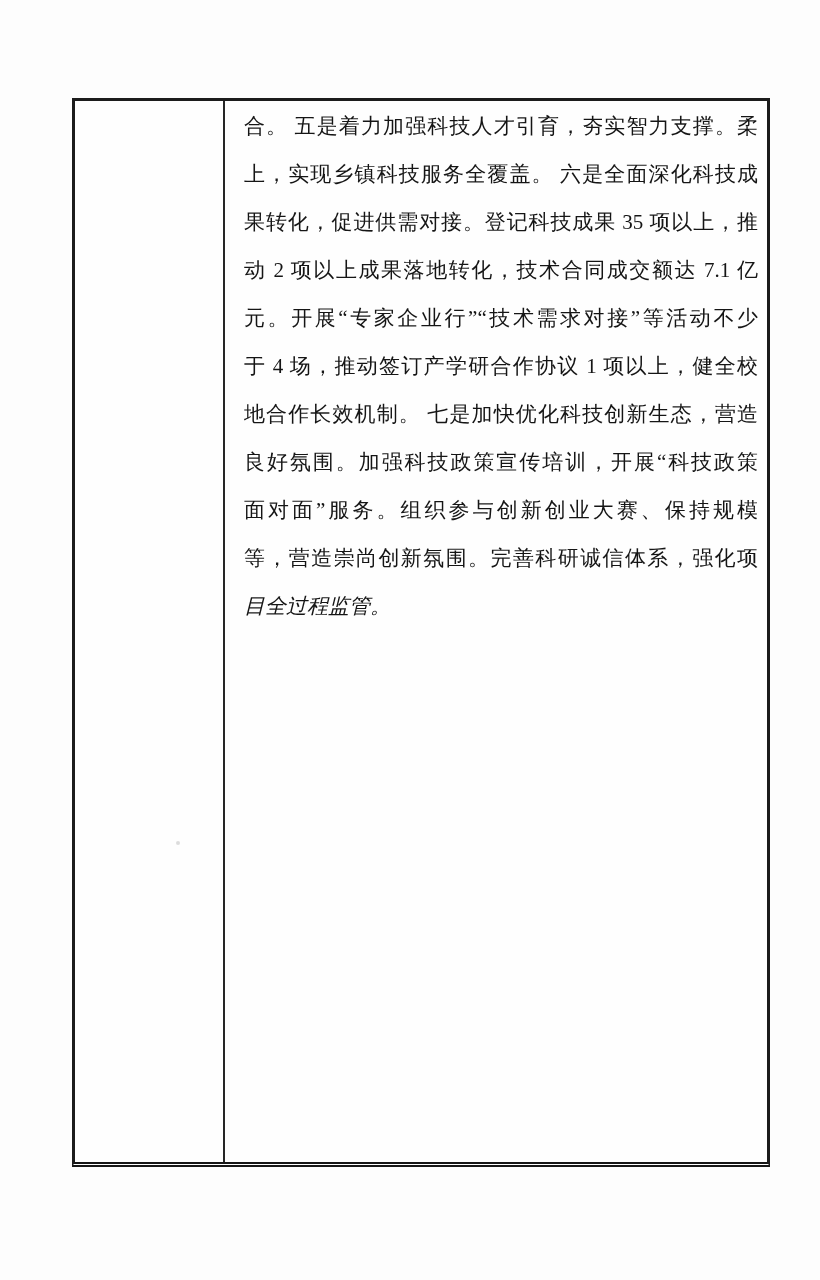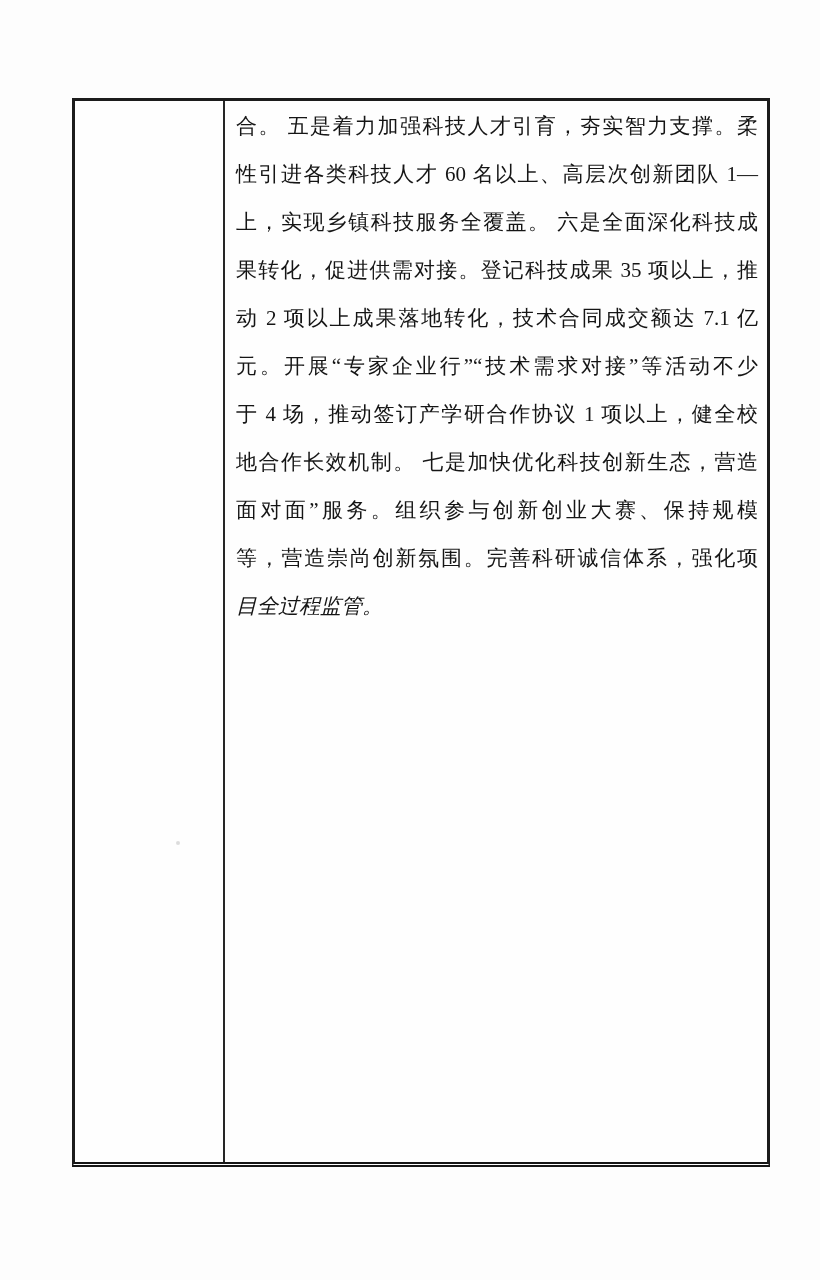--- a/index.html
+++ b/index.html
@@ -35,20 +35,21 @@
     width: 150px;
     flex: 0 0 150px;
     box-sizing: border-box;
     border-right: 2px solid #262626;
   }
   .cell-right {
     flex: 1;
     box-sizing: border-box;
     padding: 1px 9px 0 11px;
     overflow: hidden;
+    margin-left: 8px;
   }
   .para-line {
     font-size: 21px;
     line-height: 48px;
     color: #151515;
     text-align: justify;
     text-align-last: justify;
     -moz-text-align-last: justify;
     text-justify: inter-character;
   }
@@ -69,26 +70,26 @@
   }
 </style>
 </head>
 <body>
 
 <div class="page">
   <div class="doc-table">
     <div class="cell-left"></div>
     <div class="cell-right">
       <div class="para-line">合。 五是着力加强科技人才引育，夯实智力支撑。柔</div>
-      <div class="para-line">性引进各类科技人才 60 名以上、高层次创新团队 1—</div>
       <div class="para-line">上，实现乡镇科技服务全覆盖。 六是全面深化科技成</div>
       <div class="para-line">果转化，促进供需对接。登记科技成果 35 项以上，推</div>
       <div class="para-line">动 2 项以上成果落地转化，技术合同成交额达 7.1 亿</div>
       <div class="para-line">元。开展“专家企业行”“技术需求对接”等活动不少</div>
       <div class="para-line">于 4 场，推动签订产学研合作协议 1 项以上，健全校</div>
       <div class="para-line">地合作长效机制。 七是加快优化科技创新生态，营造</div>
+      <div class="para-line">良好氛围。加强科技政策宣传培训，开展“科技政策</div>
       <div class="para-line">面对面”服务。组织参与创新创业大赛、保持规模</div>
       <div class="para-line">等，营造崇尚创新氛围。完善科研诚信体系，强化项</div>
       <div class="para-line is-last">目全过程监管。</div>
     </div>
   </div>
   <div class="artifact-dot"></div>
 </div>
 
 </body></html>

